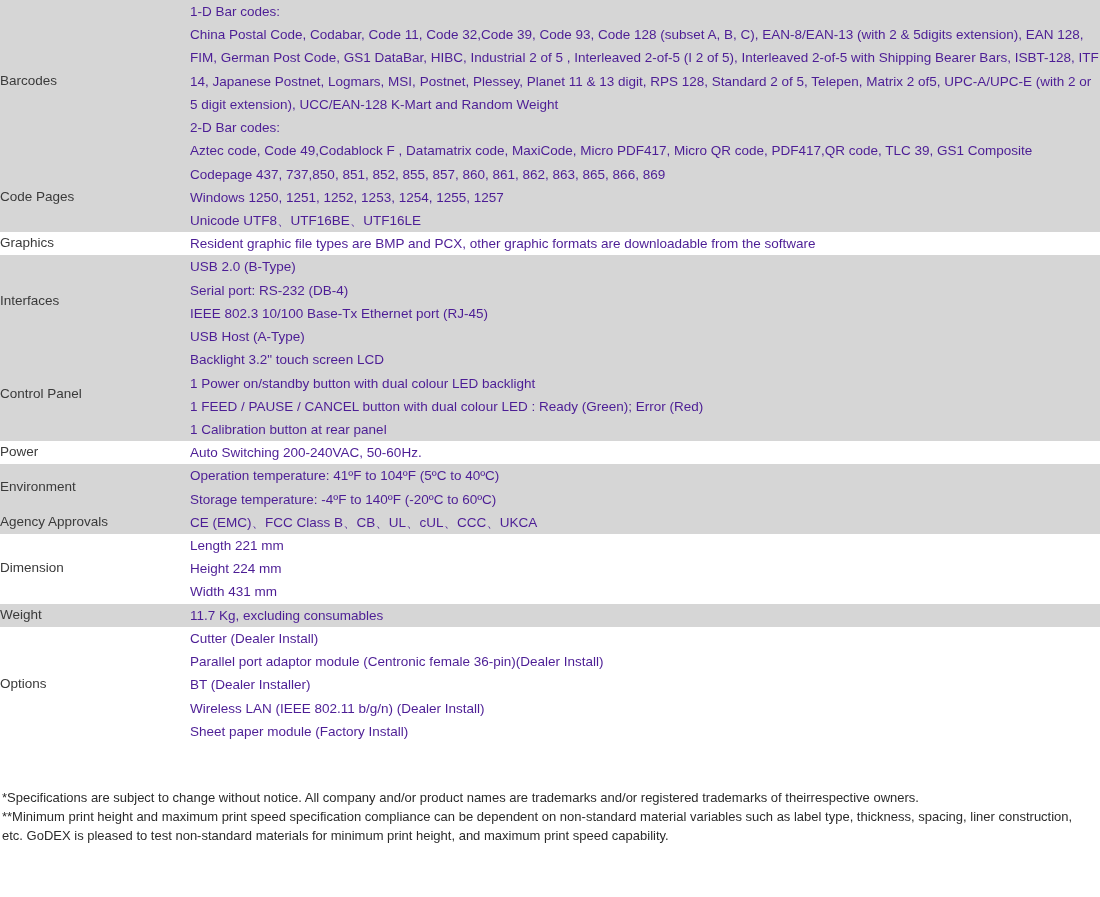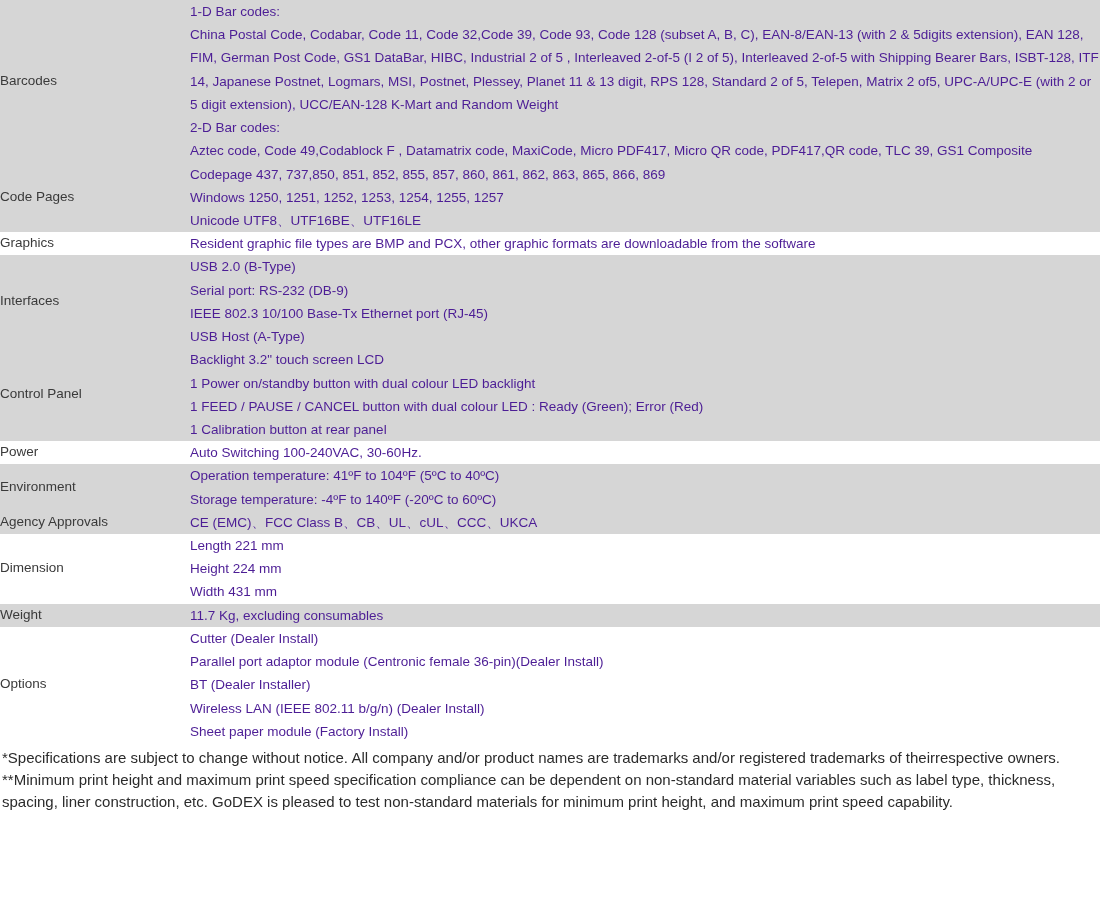--- a/index.html
+++ b/index.html
@@ -42,23 +42,24 @@
     color: #4c1d95;
     font-size: 13.5px;
     line-height: 1.72;
   }
   .line {
     display: block;
     white-space: normal;
   }
   .footnotes {
     padding: 4px 6px 10px 2px;
-    font-size: 15px;
+    font-size: 13px;
     line-height: 1.45;
     color: #2b2b2b;
+    margin-top: 42px;
   }
   .footnotes .fn {
     display: block;
   }
 </style>
 </head>
 <body>
 
 <table id="spec-table">
   <tbody>
@@ -82,38 +83,38 @@
       <tr class="plain">
         <td class="label-cell">Graphics</td>
         <td class="value-cell">
           <span class="line">Resident graphic file types are BMP and PCX, other graphic formats are downloadable from the software</span>
         </td>
       </tr>
       <tr class="shaded">
         <td class="label-cell">Interfaces</td>
         <td class="value-cell">
           <span class="line">USB 2.0 (B-Type)</span>
-          <span class="line">Serial port: RS-232 (DB-9)</span>
+          <span class="line">Serial port: RS-232 (DB-4)</span>
           <span class="line">IEEE 802.3 10/100 Base-Tx Ethernet port (RJ-45)</span>
           <span class="line">USB Host (A-Type)</span>
         </td>
       </tr>
       <tr class="shaded">
         <td class="label-cell">Control Panel</td>
         <td class="value-cell">
           <span class="line">Backlight 3.2" touch screen LCD</span>
           <span class="line">1 Power on/standby button with dual colour LED backlight</span>
           <span class="line">1 FEED / PAUSE / CANCEL button with dual colour LED : Ready (Green); Error (Red)</span>
           <span class="line">1 Calibration button at rear panel</span>
         </td>
       </tr>
       <tr class="plain">
         <td class="label-cell">Power</td>
         <td class="value-cell">
-          <span class="line">Auto Switching 100-240VAC, 30-60Hz.</span>
+          <span class="line">Auto Switching 200-240VAC, 50-60Hz.</span>
         </td>
       </tr>
       <tr class="shaded">
         <td class="label-cell">Environment</td>
         <td class="value-cell">
           <span class="line">Operation temperature: 41ºF to 104ºF (5ºC to 40ºC)</span>
           <span class="line">Storage temperature: -4ºF to 140ºF (-20ºC to 60ºC)</span>
         </td>
       </tr>
       <tr class="shaded">

